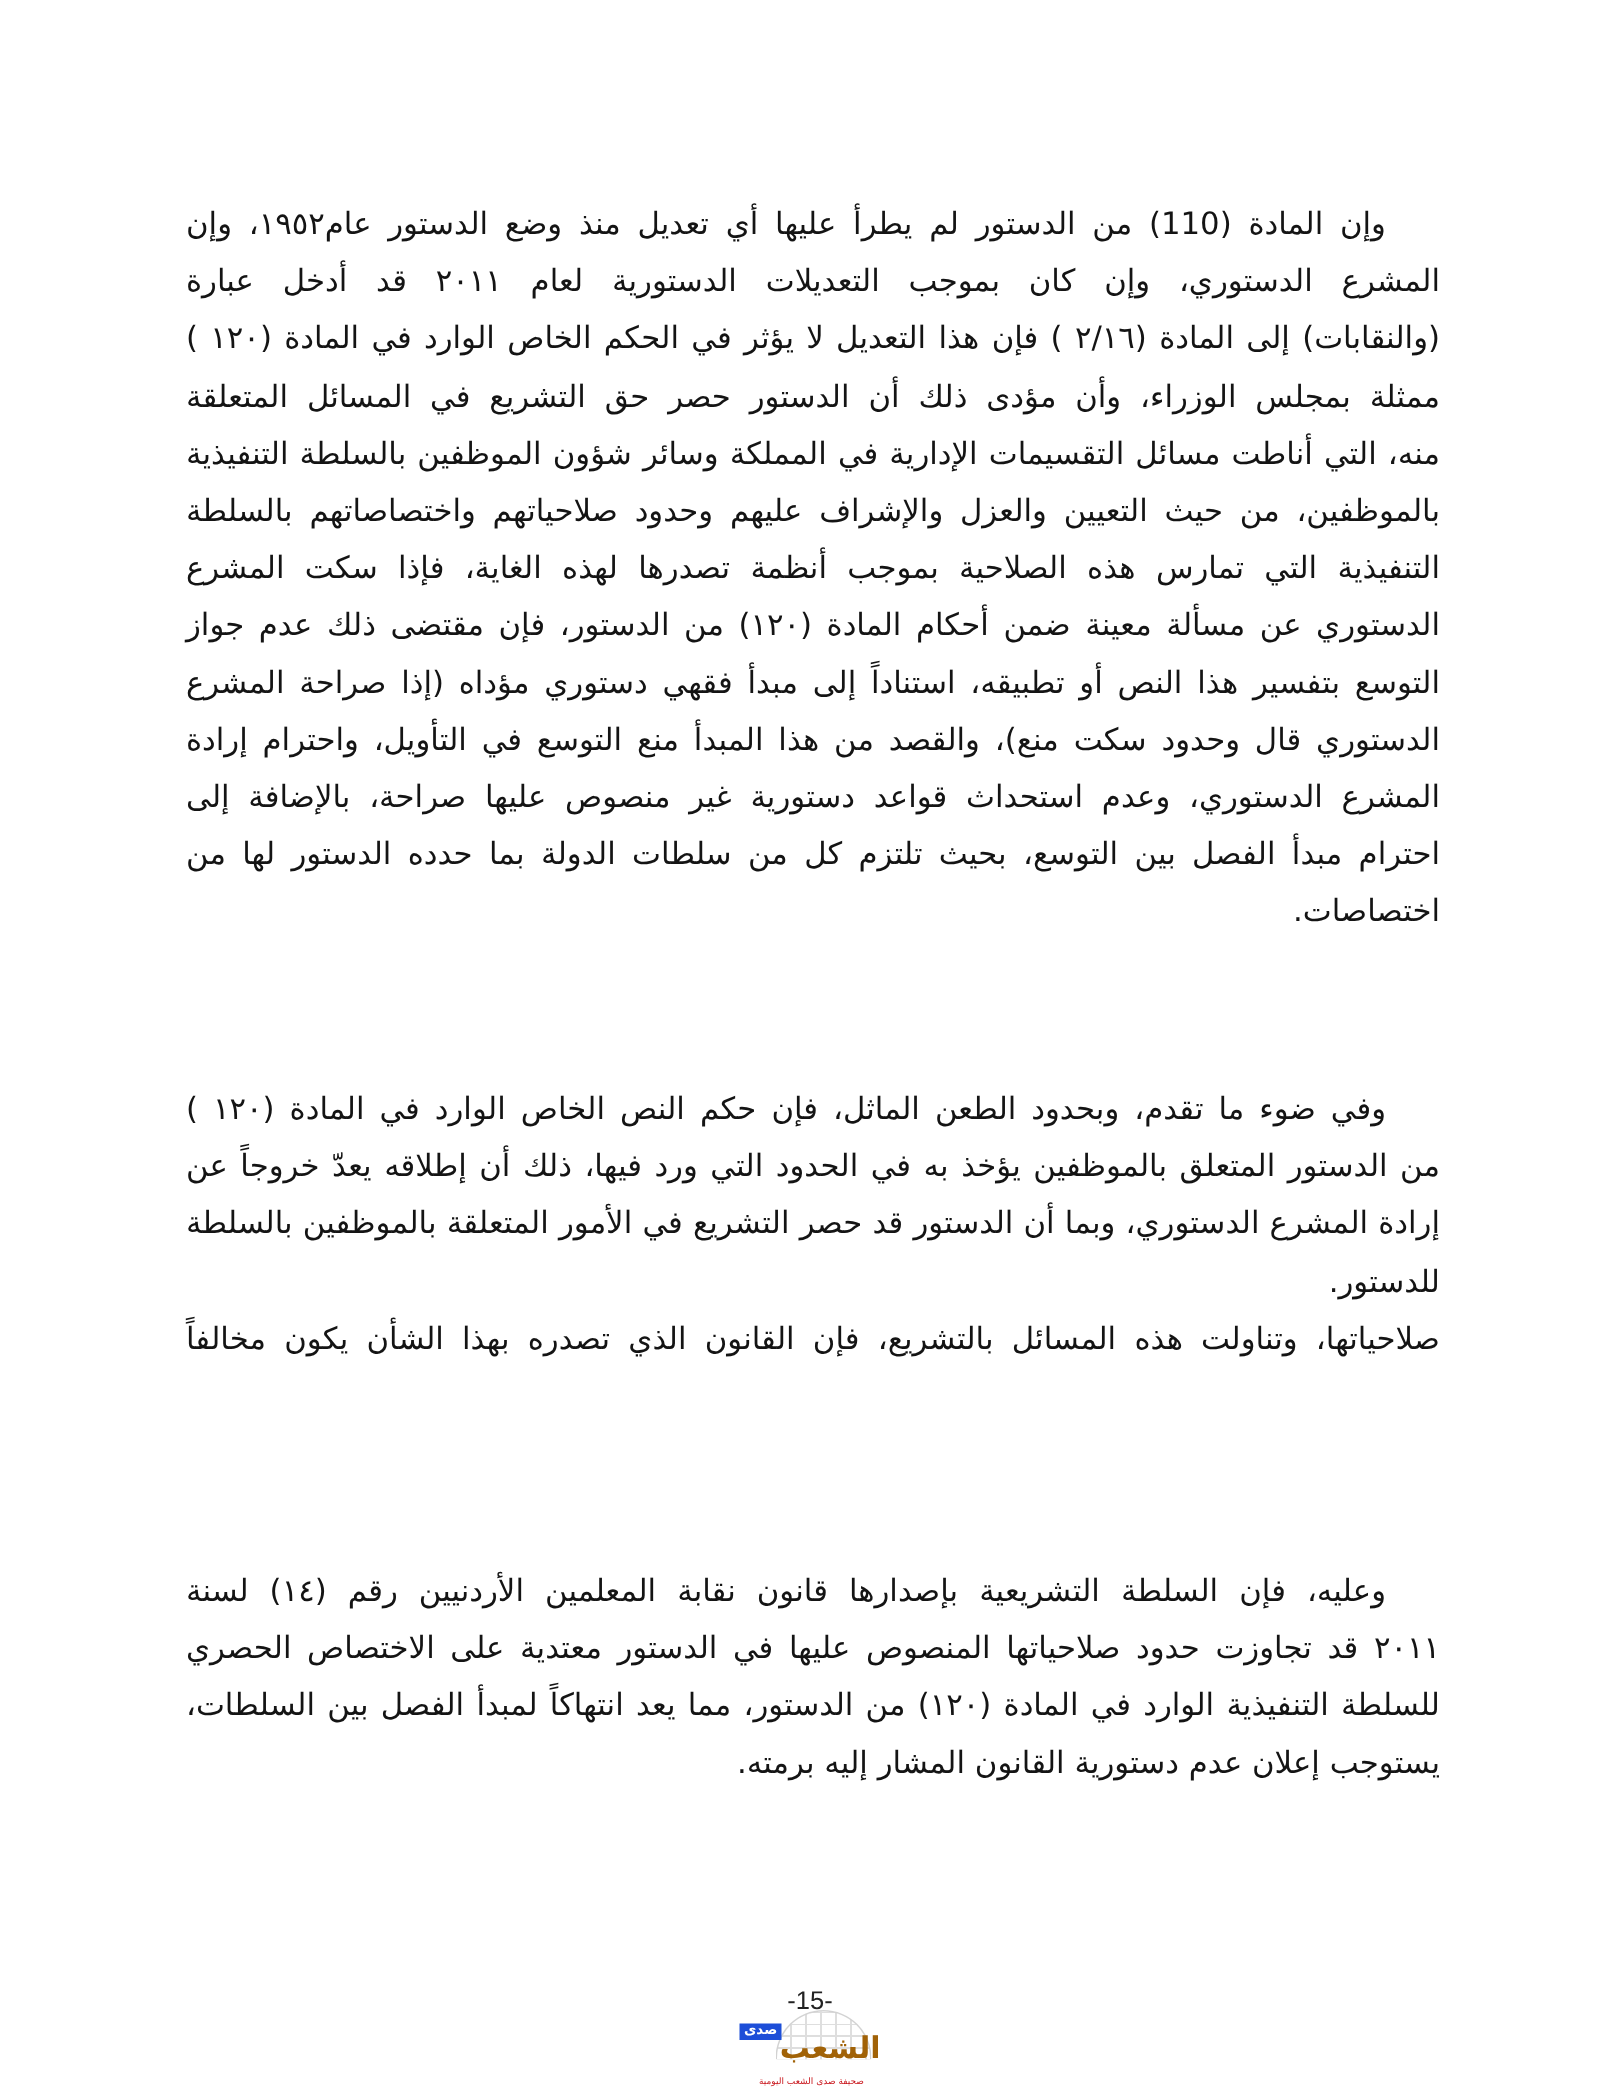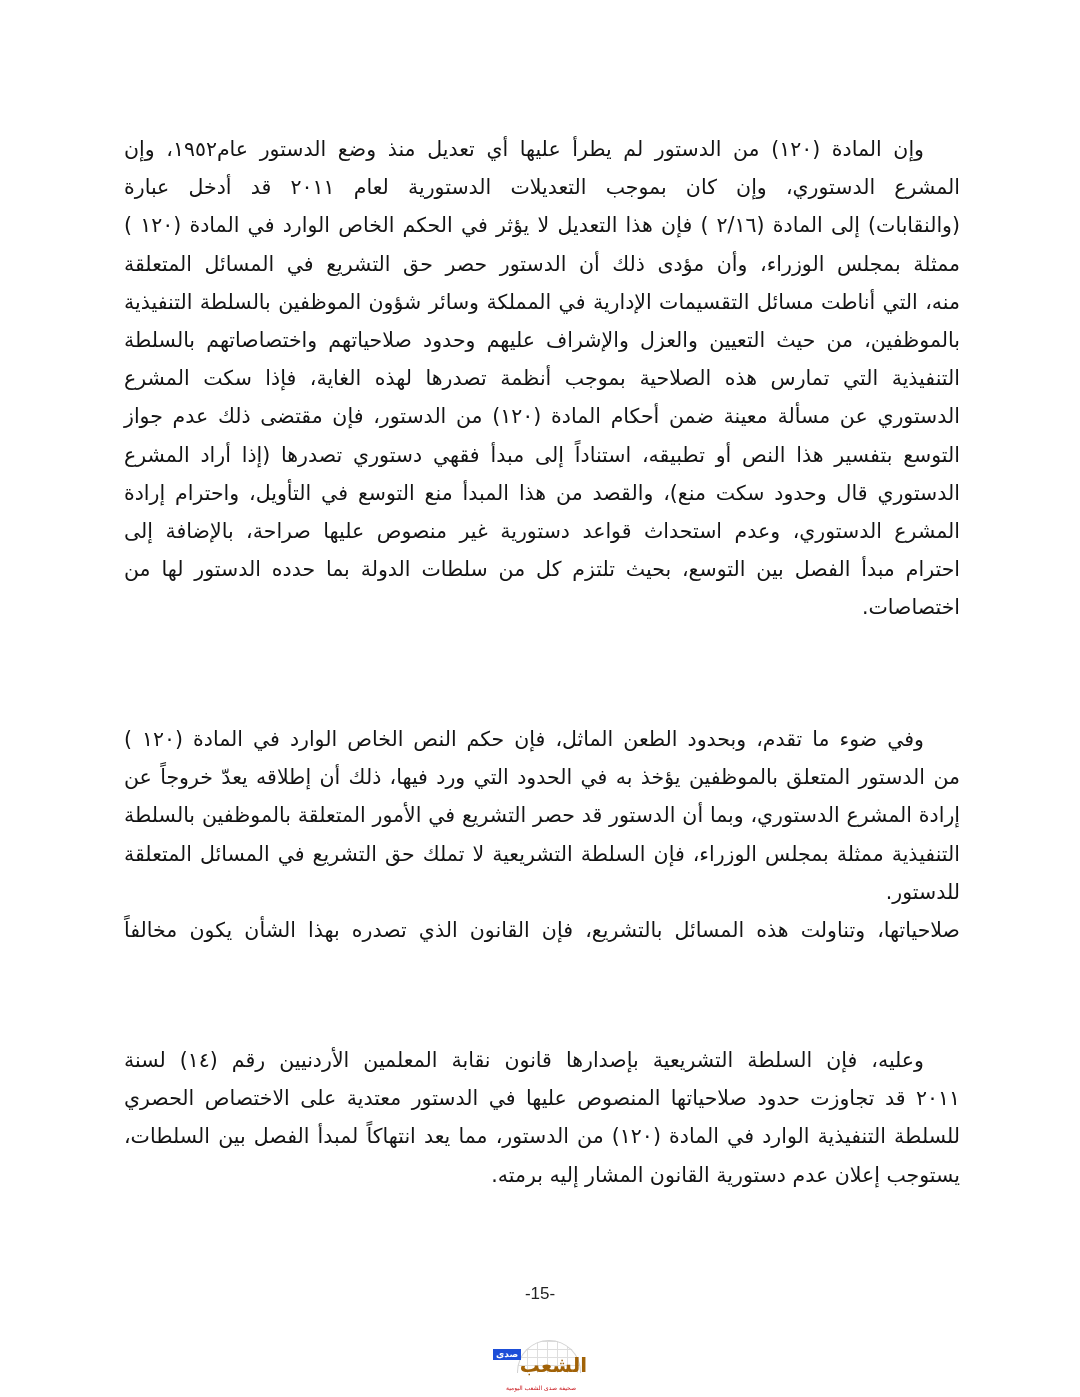--- a/index.html
+++ b/index.html
@@ -46,21 +46,21 @@
     }
     .body-text .line.indent {
       padding-right: 36px;
     }
     #para-1 { top: 130px; }
     #para-2 { top: 720px; }
     #para-3 { top: 1041px; }
 
     .page-number {
       position: absolute;
-      top: 1284px;
+      top: 1324px;
       left: 0;
       width: 1080px;
       text-align: center;
       font-family: "Liberation Sans", sans-serif;
       font-size: 17px;
       color: #222222;
       direction: ltr;
     }
 
     .logo {
@@ -124,40 +124,39 @@
       color: #c8141a;
       white-space: nowrap;
     }
   </style>
 </head>
 <body>
 
 <div class="page">
 
   <div class="body-text" id="para-1">
-    <span class="line indent">وإن المادة (١٢٠) من الدستور لم يطرأ عليها أي تعديل منذ وضع الدستور عام١٩٥٢، وإن</span>
+    <span class="line indent">وإن المادة (110) من الدستور لم يطرأ عليها أي تعديل منذ وضع الدستور عام١٩٥٢، وإن</span>
     <span class="line">المشرع الدستوري، وإن كان بموجب التعديلات الدستورية لعام ٢٠١١ قد أدخل عبارة</span>
     <span class="line">(والنقابات) إلى المادة (٢/١٦ ) فإن هذا التعديل لا يؤثر في الحكم الخاص الوارد في المادة (١٢٠ )</span>
     <span class="line">ممثلة بمجلس الوزراء، وأن مؤدى ذلك أن الدستور حصر حق التشريع في المسائل المتعلقة</span>
     <span class="line">منه، التي أناطت مسائل التقسيمات الإدارية في المملكة وسائر شؤون الموظفين بالسلطة التنفيذية</span>
     <span class="line">بالموظفين، من حيث التعيين والعزل والإشراف عليهم وحدود صلاحياتهم واختصاصاتهم بالسلطة</span>
     <span class="line">التنفيذية التي تمارس هذه الصلاحية بموجب أنظمة تصدرها لهذه الغاية، فإذا سكت المشرع</span>
     <span class="line">الدستوري عن مسألة معينة ضمن أحكام المادة (١٢٠) من الدستور، فإن مقتضى ذلك عدم جواز</span>
-    <span class="line">التوسع بتفسير هذا النص أو تطبيقه، استناداً إلى مبدأ فقهي دستوري تصدرها (إذا أراد المشرع</span>
+    <span class="line">التوسع بتفسير هذا النص أو تطبيقه، استناداً إلى مبدأ فقهي دستوري مؤداه (إذا صراحة المشرع</span>
     <span class="line">الدستوري قال وحدود سكت منع)، والقصد من هذا المبدأ منع التوسع في التأويل، واحترام إرادة</span>
     <span class="line">المشرع الدستوري، وعدم استحداث قواعد دستورية غير منصوص عليها صراحة، بالإضافة إلى</span>
     <span class="line">احترام مبدأ الفصل بين التوسع، بحيث تلتزم كل من سلطات الدولة بما حدده الدستور لها من</span>
     <span class="line last">اختصاصات.</span>
   </div>
 
   <div class="body-text" id="para-2">
     <span class="line indent">وفي ضوء ما تقدم، وبحدود الطعن الماثل، فإن حكم النص الخاص الوارد في المادة (١٢٠ )</span>
     <span class="line">من الدستور المتعلق بالموظفين يؤخذ به في الحدود التي ورد فيها، ذلك أن إطلاقه يعدّ خروجاً عن</span>
     <span class="line">إرادة المشرع الدستوري، وبما أن الدستور قد حصر التشريع في الأمور المتعلقة بالموظفين بالسلطة</span>
-    <span class="line">التنفيذية ممثلة بمجلس الوزراء، فإن السلطة التشريعية لا تملك حق التشريع في المسائل المتعلقة</span>
     <span class="line last">للدستور.</span>
     <span class="line">صلاحياتها، وتناولت هذه المسائل بالتشريع، فإن القانون الذي تصدره بهذا الشأن يكون مخالفاً</span>
   </div>
 
   <div class="body-text" id="para-3">
     <span class="line indent">وعليه، فإن السلطة التشريعية بإصدارها قانون نقابة المعلمين الأردنيين رقم (١٤) لسنة</span>
     <span class="line">٢٠١١ قد تجاوزت حدود صلاحياتها المنصوص عليها في الدستور معتدية على الاختصاص الحصري</span>
     <span class="line">للسلطة التنفيذية الوارد في المادة (١٢٠) من الدستور، مما يعد انتهاكاً لمبدأ الفصل بين السلطات،</span>
     <span class="line last">يستوجب إعلان عدم دستورية القانون المشار إليه برمته.</span>
   </div>

